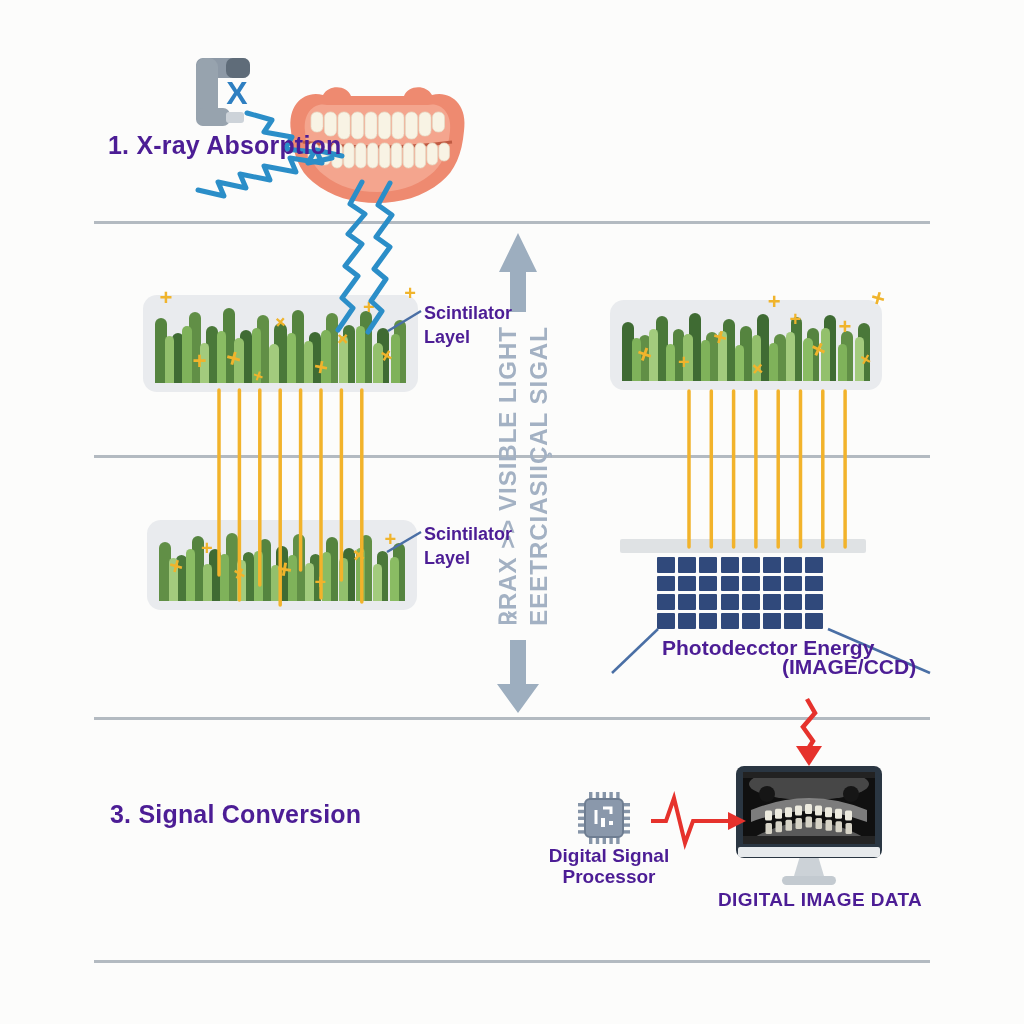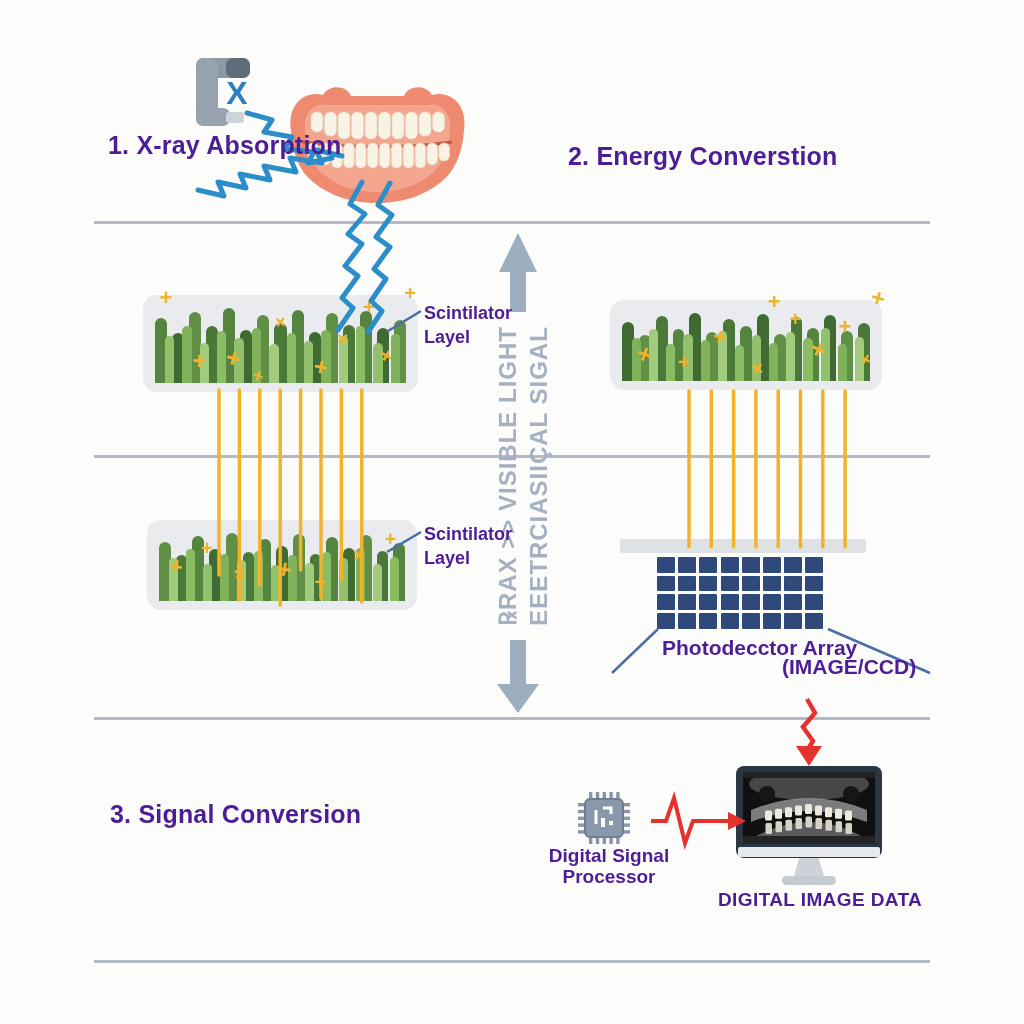--- a/index.html
+++ b/index.html
@@ -41,21 +41,20 @@
 <body>
 
 <div class="stage">
 
   <div class="divider" style="top:221px"></div>
   <div class="divider" style="top:455px"></div>
   <div class="divider" style="top:717px"></div>
   <div class="divider" style="top:960px"></div>
 
   <div class="lbl step" style="left:108px;top:131px">1. X-ray Absorption</div>
-  <div class="lbl step" style="left:568px;top:142px">2. Energy Converstion</div>
   <div class="lbl step" style="left:110px;top:800px">3. Signal Conversion</div>
 
   <svg class="artsvg" style="left:180px;top:50px" width="92" height="92" viewBox="0 0 92 92">
     <rect x="16" y="8" width="54" height="20" rx="7" fill="#8d99a6"></rect>
     <rect x="46" y="8" width="24" height="20" rx="7" fill="#5f6c79"></rect>
     <rect x="16" y="8" width="22" height="68" rx="9" fill="#97a3ae"></rect>
     <rect x="16" y="58" width="34" height="18" rx="7" fill="#97a3ae"></rect>
     <rect x="46" y="62" width="18" height="11" rx="3" fill="#cdd3d9"></rect>
     <text x="57" y="54" text-anchor="middle" font-size="32" font-weight="bold" fill="#2e7fc1">X</text>
   </svg>
@@ -264,21 +263,21 @@
       <div class="pd-cell"></div>
       <div class="pd-cell"></div>
       <div class="pd-cell"></div>
       <div class="pd-cell"></div>
       <div class="pd-cell"></div>
       <div class="pd-cell"></div>
       <div class="pd-cell"></div>
       <div class="pd-cell"></div>
       <div class="pd-cell"></div>
     </div>
-  <div class="lbl" style="left:662px;top:636px;font-size:21px">Photodecctor Array</div>
+  <div class="lbl" style="left:662px;top:636px;font-size:21px">Photodecctor Energy</div>
   <div class="lbl" style="left:782px;top:655px;font-size:21px">(IMAGE/CCD)</div>
 
   <div class="vtext">
     <div>℞RAX &gt;&gt; VISIBLE LIGHT</div>
     <div>EEETRCIASIIÇAL SIGAL</div>
   </div>
 
   <svg class="artsvg" style="left:576px;top:790px" width="56" height="56" viewBox="0 0 56 56">
     <g id="chipPins" fill="#8695a8">
         <rect x="13" y="2" width="3.4" height="9"></rect>

